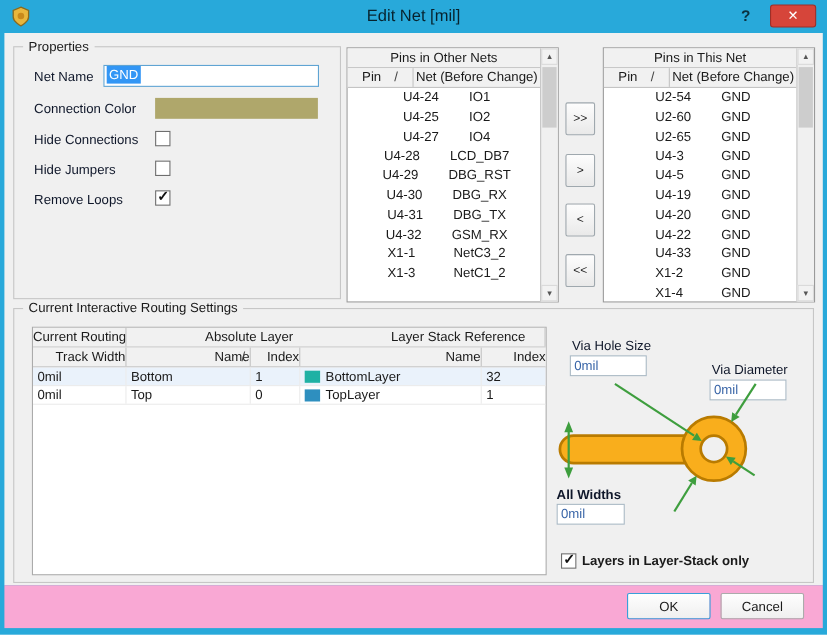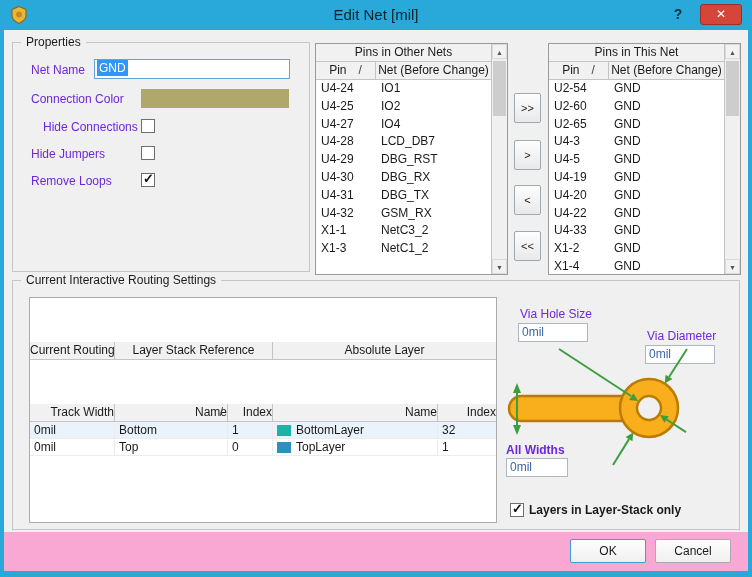--- a/index.html
+++ b/index.html
@@ -17,55 +17,55 @@
 
   .body { position:absolute; left:4px; top:30px; width:744px; height:502px; background:#F0F0F0; }
   .footer { position:absolute; left:4px; top:532px; width:744px; height:39px; background:#f9a8d4; }
 
   
   .group { position:absolute; border:1px solid #C6C6C6; }
   .group-label { position:absolute; top:-8px; left:8px; background:#F0F0F0; padding:0 5px; color:#1a1a1a; white-space:nowrap; }
   .grp-props { left:8px; top:12px; width:298px; height:230px; }
   .grp-routing { left:8px; top:250px; width:728px; height:250px; }
 
-  .lbl { position:absolute; color:#6d28d9; white-space:nowrap; }
+  .lbl { position:absolute; color:#0f172a; white-space:nowrap; }
   .lbl.bold { font-weight:bold; }
 
   
   .net-input { position:absolute; left:81px; top:16px; width:196px; height:20px; background:#fff; border:1px solid #5FA4D3; line-height:17px; padding-left:2px; }
   .net-input .sel { background:var(--selection,#3296F5); color:#fff; padding:1px 2px; }
   .color-swatch { position:absolute; left:128px; top:46px; width:148px; height:19px; background:var(--connection,#AFA76B); cursor:pointer; }
   .checkbox { position:absolute; width:14px; height:14px; background:#fff; border:1px solid #6E6E6E; cursor:pointer; }
   .checkbox.checked::after { content:"✓"; position:absolute; left:1px; top:-3px; font-size:13px; font-weight:bold; color:#111; }
 
   
   .pins-panel { position:absolute; top:13px; width:193px; height:232px; background:#fff; border:1px solid #9A9A9A; display:flex; }
   .pins-other { left:311px; } .pins-this { left:544px; }
   .pins-content { flex:1; display:flex; flex-direction:column; min-width:0; }
   .pins-title { height:18px; line-height:17px; text-align:center; background:#F1F1F1; border-bottom:1px solid #C4C4C4; white-space:nowrap; }
   .pins-header { display:flex; height:18px; background:#F1F1F1; border-bottom:1px solid #C4C4C4; }
   .ph { line-height:17px; text-align:center; white-space:nowrap; cursor:pointer; }
   .ph.pin-col { width:60px; border-right:1px solid #C4C4C4; }
   .ph.net-col { flex:1; overflow:hidden; }
   .sort { margin-left:12px; color:#444; }
   .pins-rows { flex:1; overflow:hidden; }
-  .prow { display:flex; height:17.8px; cursor:default; }
+  .prow { display:flex; height:17.8px; cursor:default;justify-content:center; }
   .pcell { line-height:17px; padding-left:5px; white-space:nowrap; }
   .pcell.pin { width:60px; }
   .vscroll { width:16px; border-left:1px solid #C4C4C4; background:#F0F0F0; display:flex; flex-direction:column; }
   .sb-btn { height:15px; text-align:center; font-size:7px; line-height:15px; color:#555; background:#F2F2F2; border:1px solid #DADADA; cursor:pointer; }
   .sb-track { flex:1; position:relative; }
   .sb-thumb { position:absolute; left:1px; top:2px; width:13px; height:55px; background:#CDCDCD; cursor:pointer; }
 
   
   .xfer-btn { position:absolute; left:510px; width:27px; height:30px; border:1px solid #9FA8AE; background:linear-gradient(#FDFDFD,#E9E9E9); border-radius:2px; text-align:center; font-size:11px; color:#222; font-family:inherit; cursor:pointer; }
 
   
   .rtable { position:absolute; left:16px; top:16px; width:468px; height:226px; background:#fff; border:1px solid #ABABAB; display:flex; flex-direction:column; }
-  .rghead, .rshead { display:flex; background:#F1F1F1; border-bottom:1px solid #C4C4C4; height:18px; line-height:17px; flex:none;margin-top:44px; }
+  .rghead, .rshead { display:flex; background:#F1F1F1; border-bottom:1px solid #C4C4C4; height:18px; line-height:17px; flex:none; }
   .rg { text-align:center; border-right:1px solid #C4C4C4; white-space:nowrap; overflow:hidden; }
   .rg1 { width:85px; } .rg2 { width:158px; } .rg3 { flex:1; border-right:none; }
   .rs { padding-left:4px; border-right:1px solid #C4C4C4; position:relative; white-space:nowrap; cursor:pointer;text-align:right; }
   .rs:last-child { border-right:none; }
   .rs .sort { position:absolute; right:4px; margin:0; }
   .c-tw { width:85px; } .c-rn { width:113px; } .c-ri { width:45px; } .c-an { width:165px; } .c-ai { flex:1; }
   .rrows { flex:1; overflow:hidden; }
   .rrow { display:flex; height:17px; border-bottom:1px solid #ECECEC; cursor:default; }
   .rrow.first { background:#EAF2FB; }
   .rcell { line-height:16px; padding-left:4px; border-right:1px solid #ECECEC; display:flex; align-items:center; white-space:nowrap; }
@@ -108,21 +108,21 @@
 
     <div class="group grp-props">
       <span class="group-label">Properties</span>
 
       <span class="lbl" style="left:18px;top:20px">Net Name</span>
       <div class="net-input"><span class="sel">GND</span></div>
 
       <span class="lbl" style="left:18px;top:49px">Connection Color</span>
       <div class="color-swatch"></div>
 
-      <span class="lbl" style="left:30px;top:77px">Hide Connections</span>
+      <span class="lbl" style="left:18px;top:77px">Hide Connections</span>
       <span class="checkbox" style="left:128px;top:76px"></span>
 
       <span class="lbl" style="left:18px;top:104px">Hide Jumpers</span>
       <span class="checkbox" style="left:128px;top:103px"></span>
 
       <span class="lbl" style="left:18px;top:131px">Remove Loops</span>
       <span class="checkbox checked" style="left:128px;top:130px"></span>
     </div>
 
     <div class="pins-panel pins-other">
@@ -251,22 +251,22 @@
         <div class="sb-btn">▼</div>
       </div>
     </div>
 
     <div class="group grp-routing">
       <span class="group-label">Current Interactive Routing Settings</span>
 
       <div class="rtable">
         <div class="rghead">
           <div class="rg rg1">Current Routing</div>
+          <div class="rg rg3">Absolute Layer</div>
           <div class="rg rg2">Layer Stack Reference</div>
-          <div class="rg rg3">Absolute Layer</div>
         </div>
         <div class="rshead">
           <div class="rs c-tw">Track Width</div>
           <div class="rs c-rn"><span>Name</span><span class="sort">/</span></div>
           <div class="rs c-ri">Index</div>
           <div class="rs c-an">Name</div>
           <div class="rs c-ai">Index</div>
         </div>
         <div class="rrows">
             <div class="rrow first">

